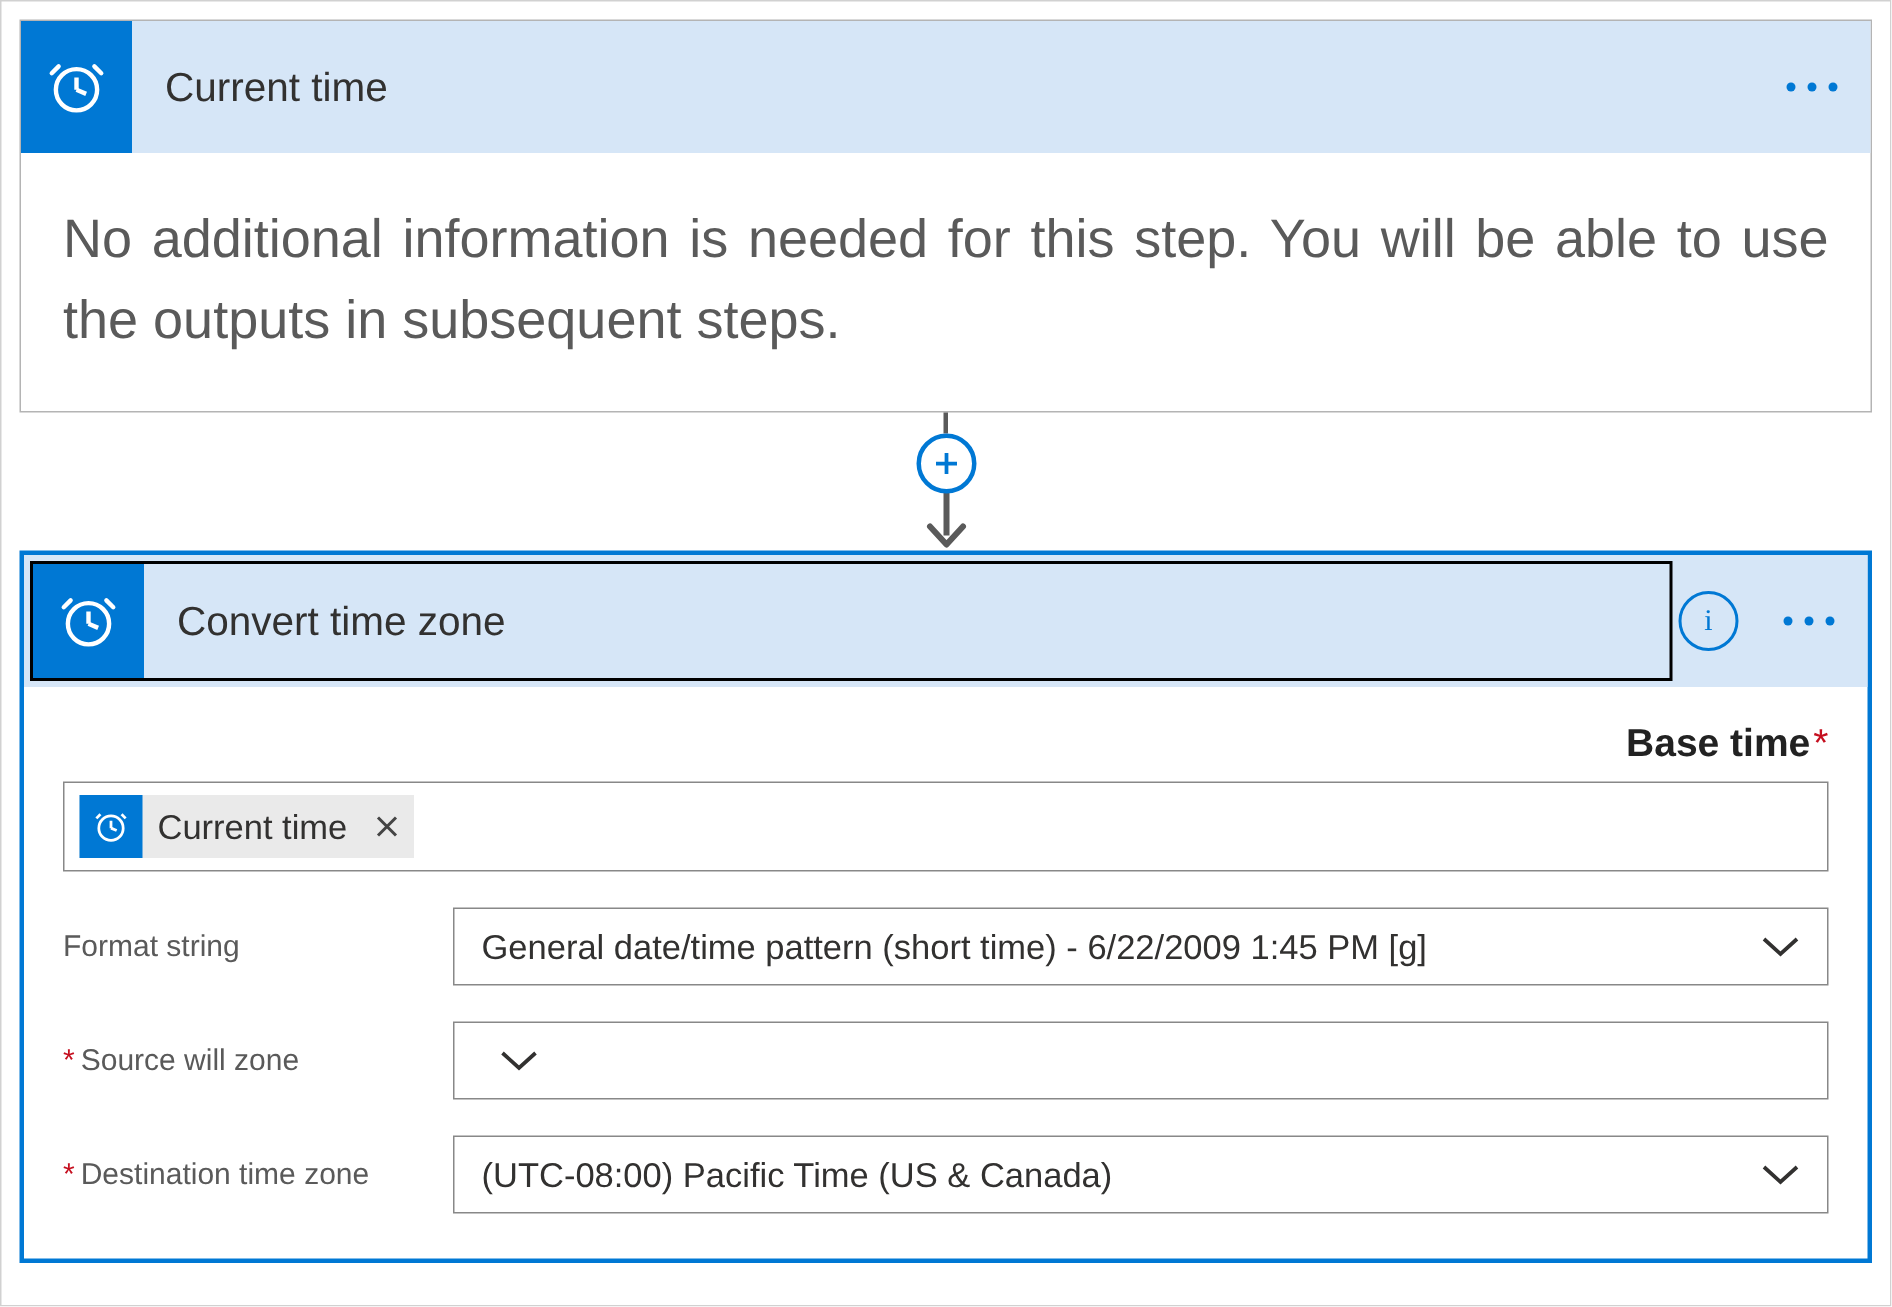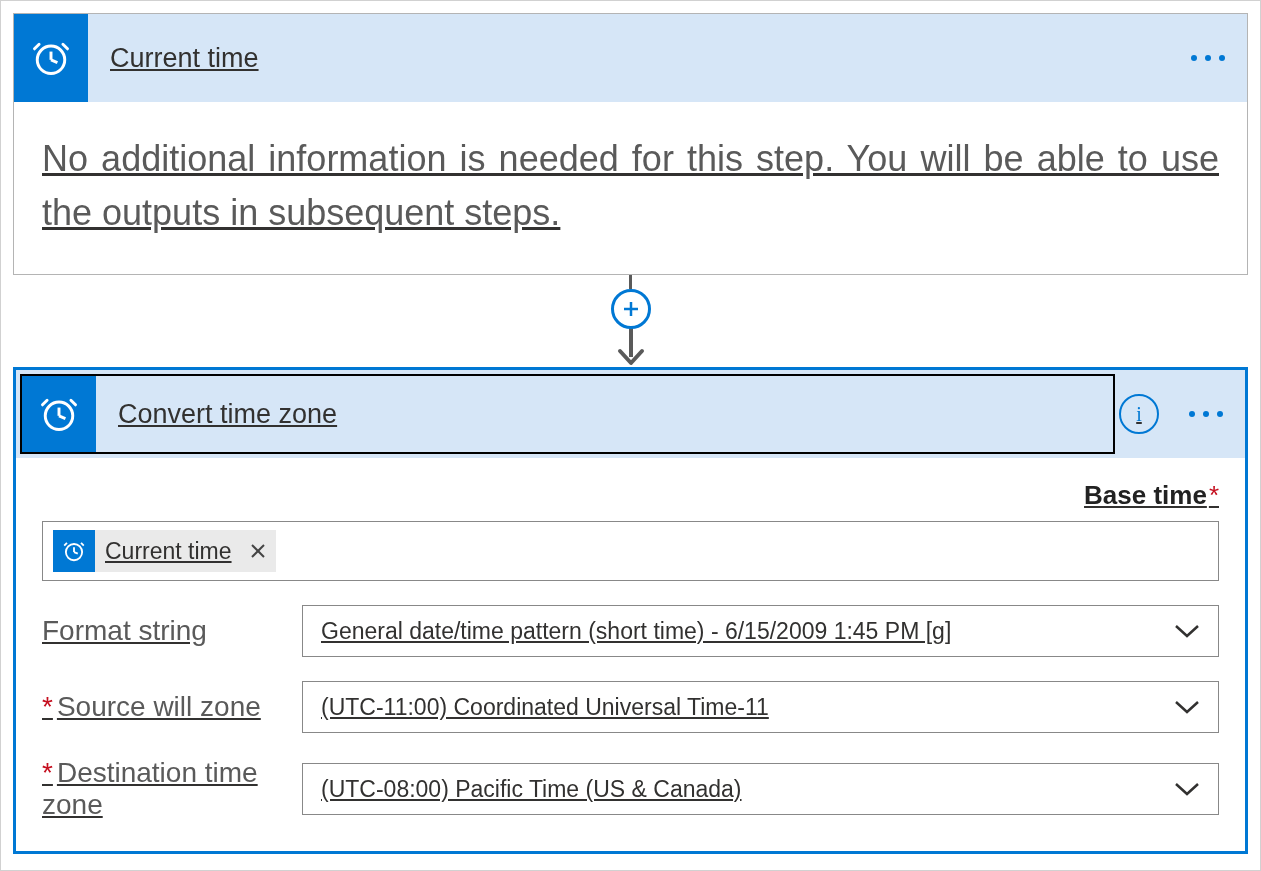--- a/index.html
+++ b/index.html
@@ -11,21 +11,20 @@
     color: #323130;
   }
   .canvas {
     width: 1261px;
     height: 871px;
     padding: 12px;
     border: 1px solid #d1d1d1;
     display: flex;
     flex-direction: column;
     align-items: center;
-    text-decoration: underline;
   }
   .step-card {
     width: 100%;
     border: 1px solid #b4b4b4;
     background: #fff;
   }
   .step-card.selected {
     border: 3px solid #0078d4;
   }
   .step-header {
@@ -145,21 +144,21 @@
     width: 36px; display: flex; align-items: center; justify-content: center;
     cursor: pointer; color: #444;
   }
   .form-row {
     display: flex;
     align-items: center;
     margin-top: 24px;
   }
   .row-label {
     width: 260px;
-    font-size: 28px;
+    font-size: 20px;
     color: #5a5a5a;
     flex-shrink: 0;
   }
   .row-label .req-pre { color: #c50f1f; margin-right: 4px; }
   .select-box {
     flex: 1;
     border: 1px solid #888;
     height: 52px;
     display: flex;
     align-items: center;
@@ -261,31 +260,30 @@
                 <line x1="3" y1="3" x2="15" y2="15" stroke="#444" stroke-width="2"></line>
                 <line x1="15" y1="3" x2="3" y2="15" stroke="#444" stroke-width="2"></line>
               </svg>
           </div>
         </div>
       </div>
 
       <div class="form-row">
         <div class="row-label">Format string</div>
         <div class="select-box">
-          <span>General date/time pattern (short time) - 6/15/2009 1:45 PM [g]</span>
+          <span>General date/time pattern (short time) - 6/22/2009 1:45 PM [g]</span>
           <svg class="chevron" width="26" height="16" viewBox="0 0 26 16">
               <polyline points="2,3 13,13 24,3" fill="none" stroke="#323130" stroke-width="2.5"></polyline>
             </svg>
         </div>
       </div>
 
       <div class="form-row">
         <div class="row-label"><span class="req-pre">*</span><span>Source will zone</span></div>
         <div class="select-box">
-          <span>(UTC-11:00) Coordinated Universal Time-11</span>
           <svg class="chevron" width="26" height="16" viewBox="0 0 26 16">
               <polyline points="2,3 13,13 24,3" fill="none" stroke="#323130" stroke-width="2.5"></polyline>
             </svg>
         </div>
       </div>
 
       <div class="form-row">
         <div class="row-label"><span class="req-pre">*</span><span>Destination time zone</span></div>
         <div class="select-box">
           <span>(UTC-08:00) Pacific Time (US &amp; Canada)</span>

